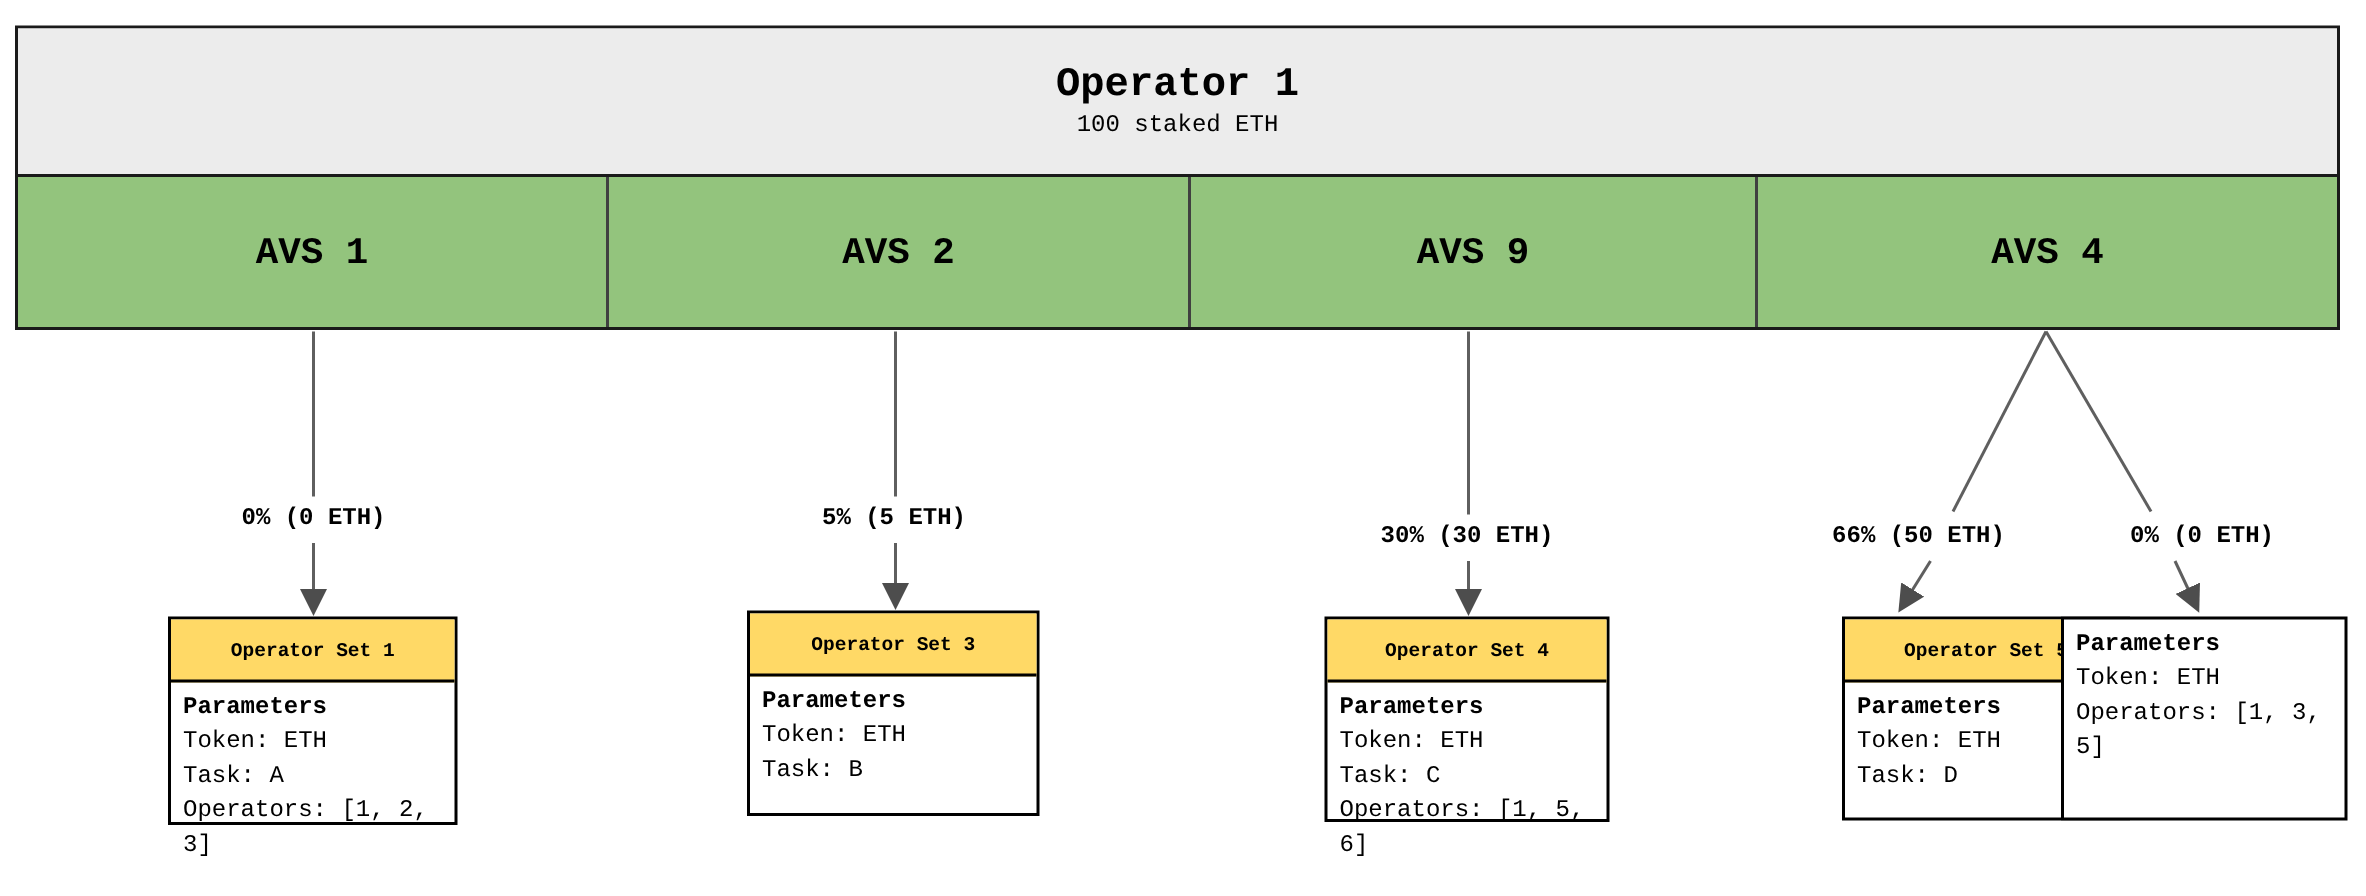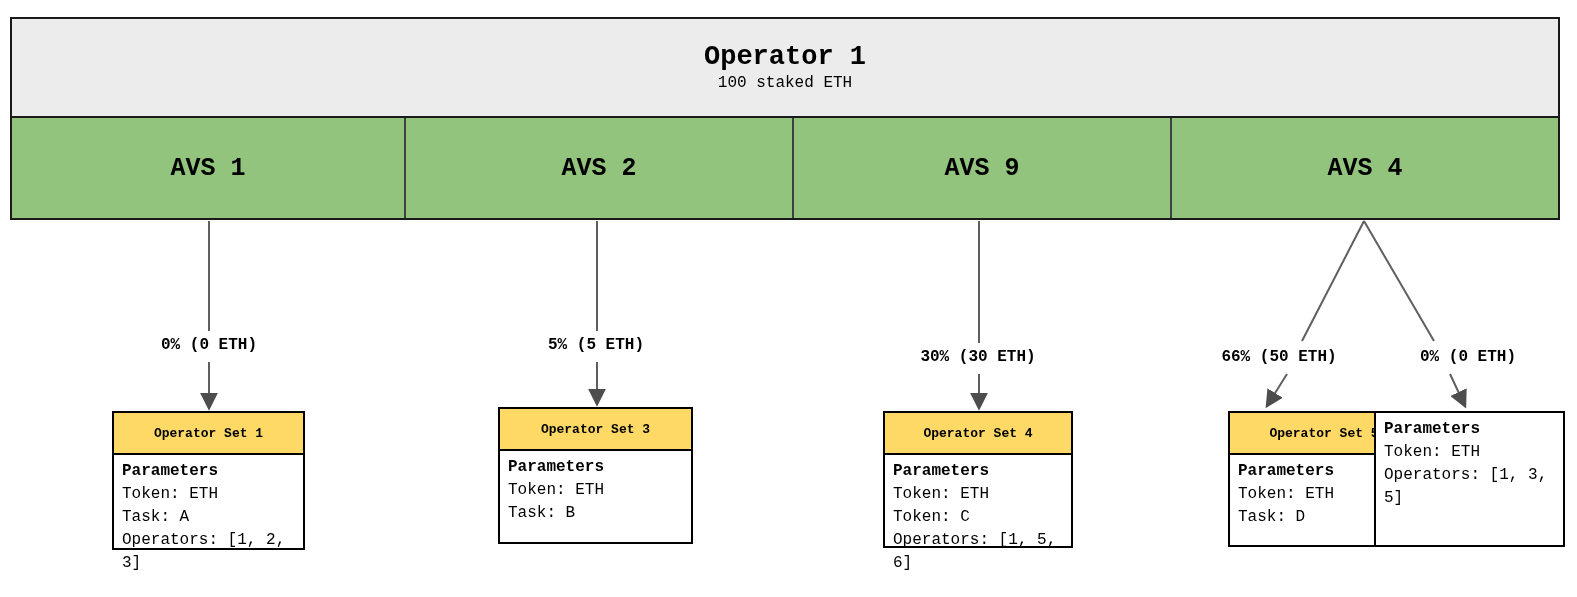--- a/index.html
+++ b/index.html
@@ -111,21 +111,21 @@
       <div>Token: ETH</div>
       <div>Task: B</div>
     </div>
   </div>
 
   <div class="opset" style="left:883px;top:411px;width:190px;height:137px">
     <div class="opset-header">Operator Set 4</div>
     <div class="opset-body">
       <div class="param-heading">Parameters</div>
       <div>Token: ETH</div>
-      <div>Token: C</div>
+      <div>Task: C</div>
       <div>Operators: [1, 5, 6]</div>
     </div>
   </div>
 
   <div class="opset" style="left:1228px;top:411px;width:192px;height:136px">
     <div class="opset-header">Operator Set 5</div>
     <div class="opset-body">
       <div class="param-heading">Parameters</div>
       <div>Token: ETH</div>
       <div>Task: D</div>

